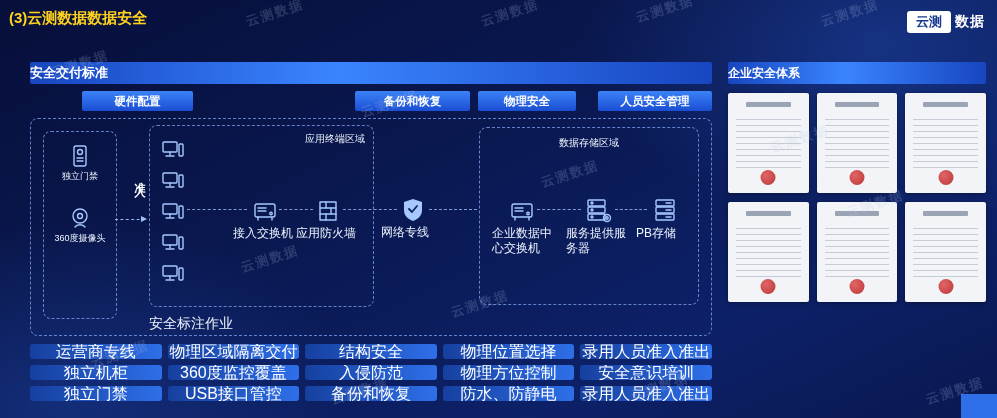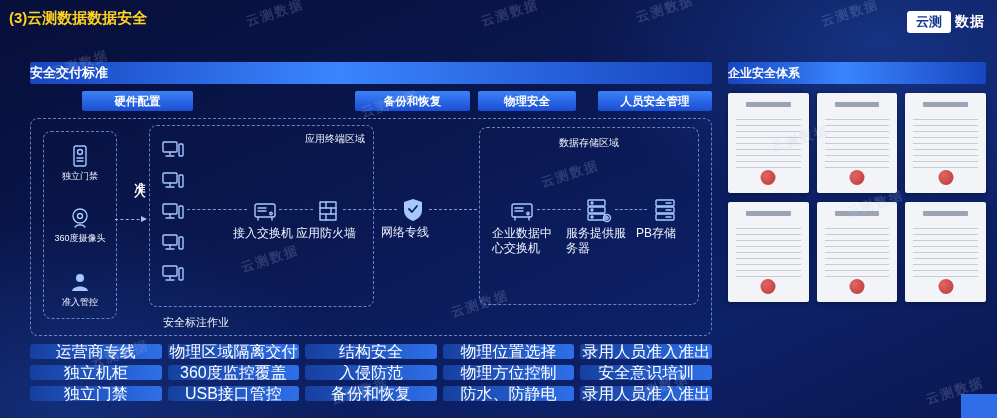--- a/index.html
+++ b/index.html
@@ -32,21 +32,21 @@
   .acc-item{position:absolute;left:0;width:100%;text-align:center;font-size:9px;color:#eef4ff}
   .acc-item .ic{height:24px;display:flex;align-items:center;justify-content:center;margin-bottom:2px}
   .pc-col{position:absolute;left:12px;top:14px}
   .pc{height:31px}
   .admit{position:absolute;left:90px;top:54px;width:26px;text-align:center;font-size:11px;font-weight:bold;
     color:#fff;writing-mode:vertical-rl;text-orientation:upright;letter-spacing:4px}
   .admit-arrow{position:absolute;left:84px;top:100px;width:30px;border-top:1px dashed rgba(166,200,255,.9)}
   .admit-arrow::after{content:"";position:absolute;right:-2px;top:-4px;border-left:6px solid rgba(166,200,255,.95);
     border-top:3.5px solid transparent;border-bottom:3.5px solid transparent}
   .dash{position:absolute;border-top:1px dashed rgba(166,200,255,.75);height:0}
-  .ws-label{position:absolute;left:132px;top:196px;font-size:11px;color:#eef4ff}
+  .ws-label{position:absolute;left:118px;top:196px;font-size:14px;color:#eef4ff}
   .measures{margin-top:8px;display:grid;grid-template-columns:repeat(5,1fr);gap:6px}
   .cell{height:15px;line-height:15px;text-align:center;font-size:16px;color:#fff;
     background:linear-gradient(90deg,#16409f,#2e6fe8);border-radius:3px;overflow:hidden;white-space:nowrap}
   .sidebar{position:absolute;left:728px;top:62px;width:258px;z-index:2}
   .certs{margin-top:9px;display:grid;grid-template-columns:repeat(3,1fr);gap:9px 8px}
   .cert{height:100px;background:#f2f4f7;border-radius:2px;position:relative;
     box-shadow:0 1px 5px rgba(0,0,0,.4);padding:9px 8px 0}
   .cert .ctitle{height:5px;margin:0 10px 7px;background:#9aa4b5;border-radius:1px}
   .cert .lines{height:56px;background:repeating-linear-gradient(180deg,transparent 0 5px,#c6ccd6 5px 6px)}
   .cert .seal{position:absolute;left:50%;bottom:8px;transform:translateX(-50%);width:15px;height:15px;
@@ -111,29 +111,20 @@
         </div>
         <div class="acc-item" style="top:74px">
           <span class="ic">
             <svg width="24" height="24" viewBox="0 0 24 24">
                 <circle cx="12" cy="10" r="7"></circle>
                 <circle cx="12" cy="10" r="2.5"></circle>
                 <path d="M7 21c2-3 8-3 10 0"></path>
               </svg>
           </span>
           <div>360度摄像头</div>
-        </div>
-        <div class="acc-item" style="top:138px">
-          <span class="ic">
-            <svg class="solid" width="22" height="22" viewBox="0 0 22 22">
-                <circle cx="11" cy="7" r="4"></circle>
-                <path d="M3 20c1-6 15-6 16 0z"></path>
-              </svg>
-          </span>
-          <div>准入管控</div>
         </div>
       </div>
 
       <div class="admit">准入</div>
       <div class="admit-arrow"></div>
 
       <div class="zone" style="left:118px;top:6px;width:225px;height:182px">
         <div class="zone-title" style="right:8px;top:6px">应用终端区域</div>
         <div class="pc-col">
           <div class="pc"><svg width="22" height="22" viewBox="0 0 22 22">

